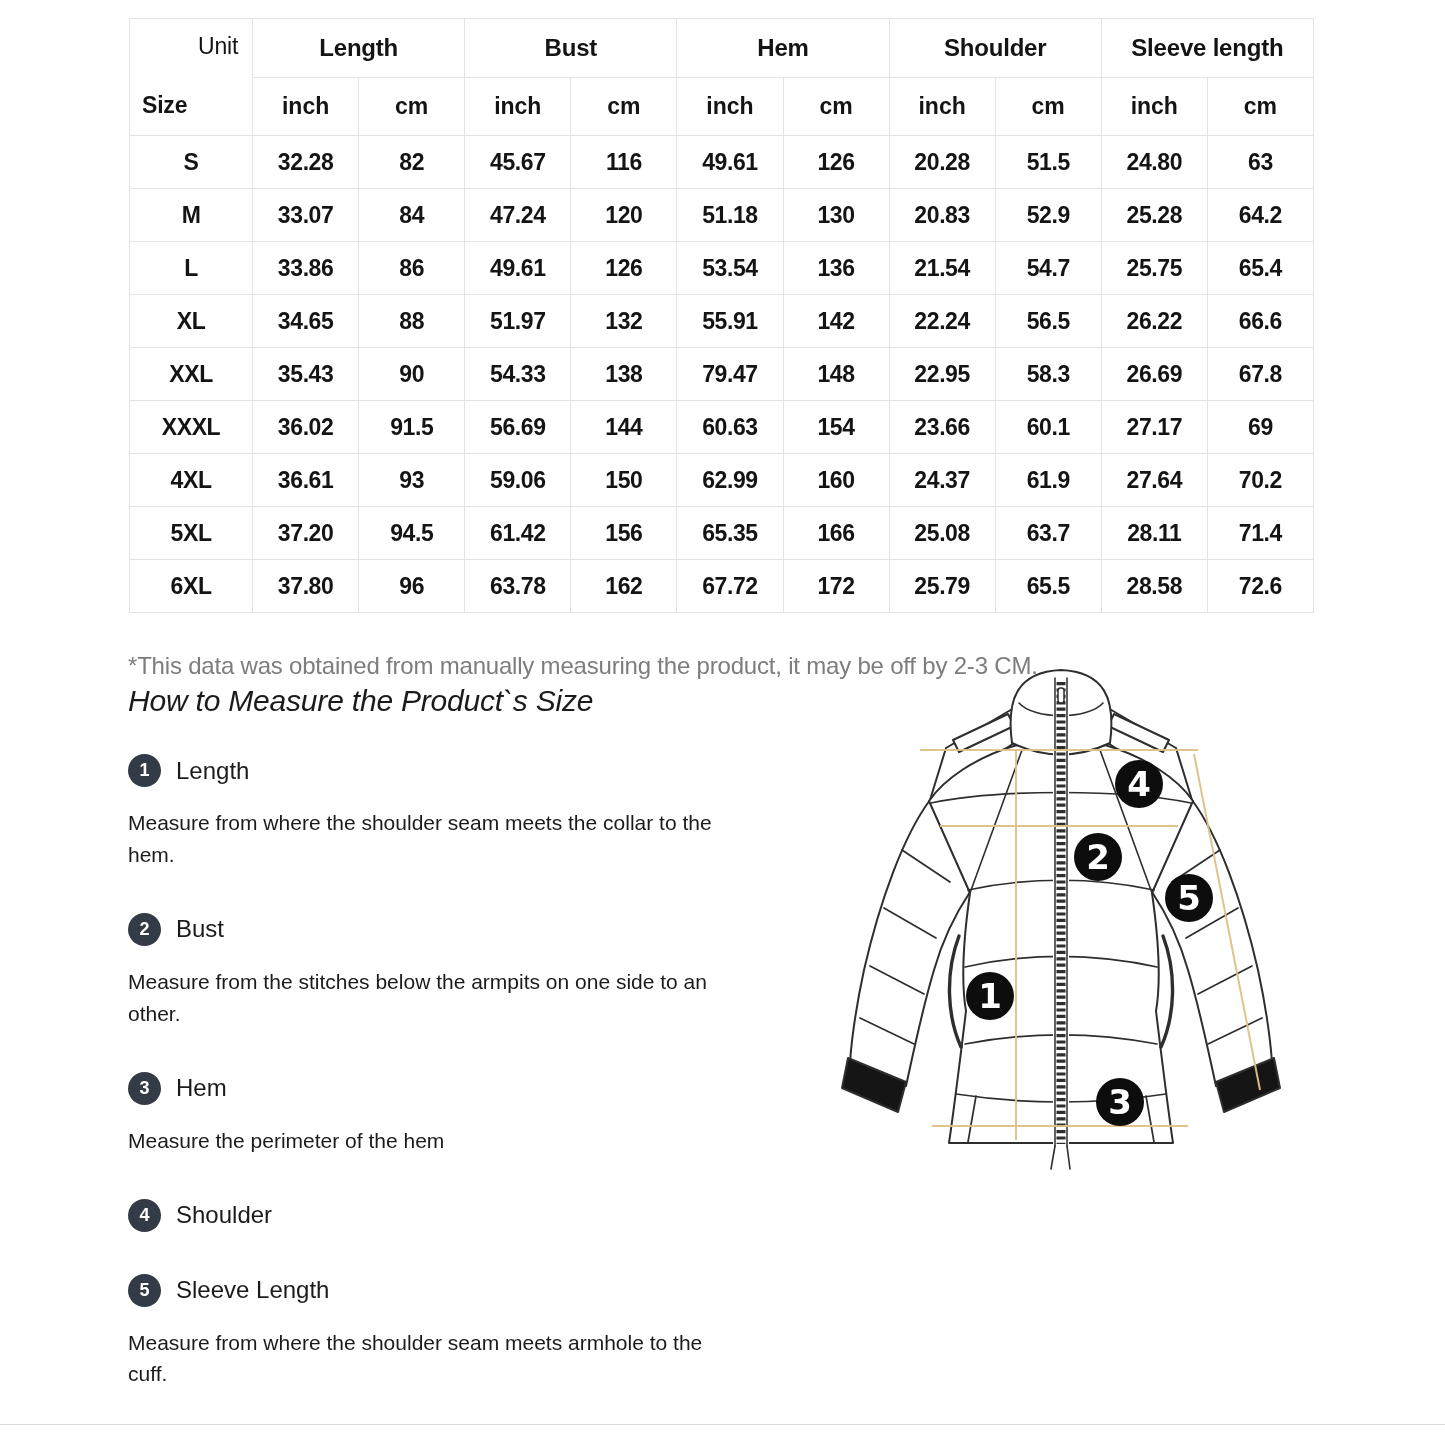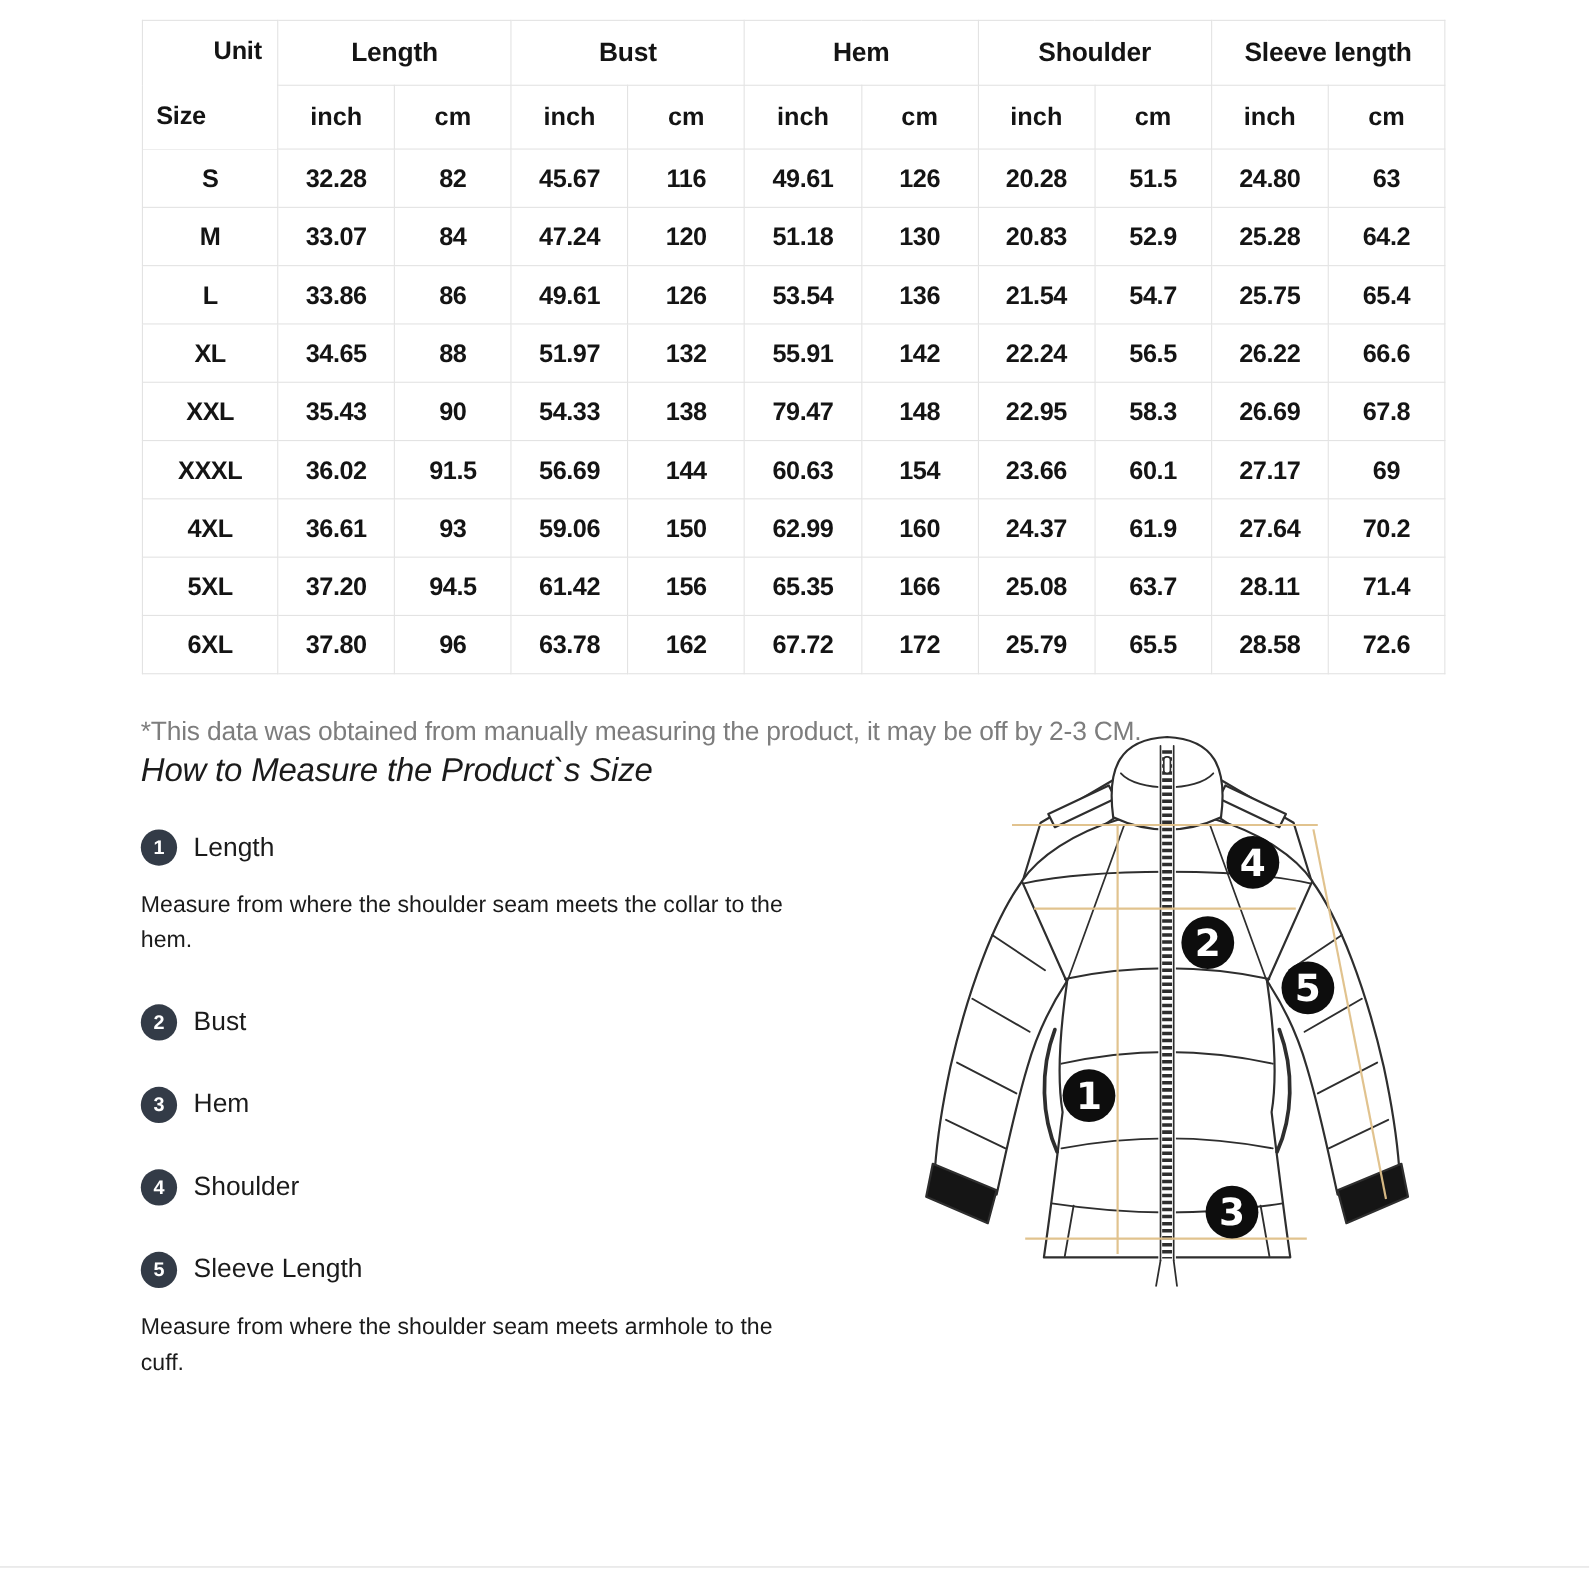--- a/index.html
+++ b/index.html
@@ -18,21 +18,21 @@
   .size-table th, .size-table td {
     border:1px solid #e3e3e3; text-align:center; vertical-align:middle;
     font-weight:bold; color:#141414; background:#fff;
   }
   .size-table thead tr.group-row th { height:59px; font-size:24px; letter-spacing:-0.2px; }
   .size-table thead tr.unit-row  th { height:58px; font-size:23px; }
   .size-table tbody td, .size-table tbody th { height:53px; font-size:23px; letter-spacing:-0.4px; }
   .corner-cell { position:relative; padding:0;
     background:linear-gradient(to bottom right,#fff 49.55%,#ececec 49.55%,#ececec 50.3%,#fff 50.3%);
   }
-  .corner-unit { position:absolute; top:14px; right:14px; font-size:23px; font-weight:bold; }
+  .corner-unit { position:absolute; top:14px; right:14px; font-size:23px; font-weight:normal; }
   .corner-size { position:absolute; bottom:16px; left:12px; font-size:23px; font-weight:bold; }
 
   .table-note {
     position:absolute; left:128px; top:652px; width:1100px;
     font-size:24px; color:#7d7d7d; letter-spacing:-0.2px;
   }
 
   
   .measure { position:absolute; left:128px; top:684px; width:690px; }
   .measure h2 { font-size:30px; font-weight:400; color:#1b1b1b; letter-spacing:-0.2px;font-style:italic; }
@@ -232,27 +232,30 @@
       </div>
       <p class="m-desc">Measure from where the shoulder seam meets the collar to the
 hem.</p>
     </div>
 
     <div class="m-item">
       <div class="m-item-head">
         <span class="m-badge">2</span>
         <span class="m-title">Bust</span>
       </div>
+      <p class="m-desc">Measure from the stitches below the armpits on one side to an
+other.</p>
     </div>
 
     <div class="m-item">
       <div class="m-item-head">
         <span class="m-badge">3</span>
         <span class="m-title">Hem</span>
       </div>
+      <p class="m-desc">Measure the perimeter of the hem</p>
     </div>
 
     <div class="m-item">
       <div class="m-item-head">
         <span class="m-badge">4</span>
         <span class="m-title">Shoulder</span>
       </div>
     </div>
 
     <div class="m-item">

